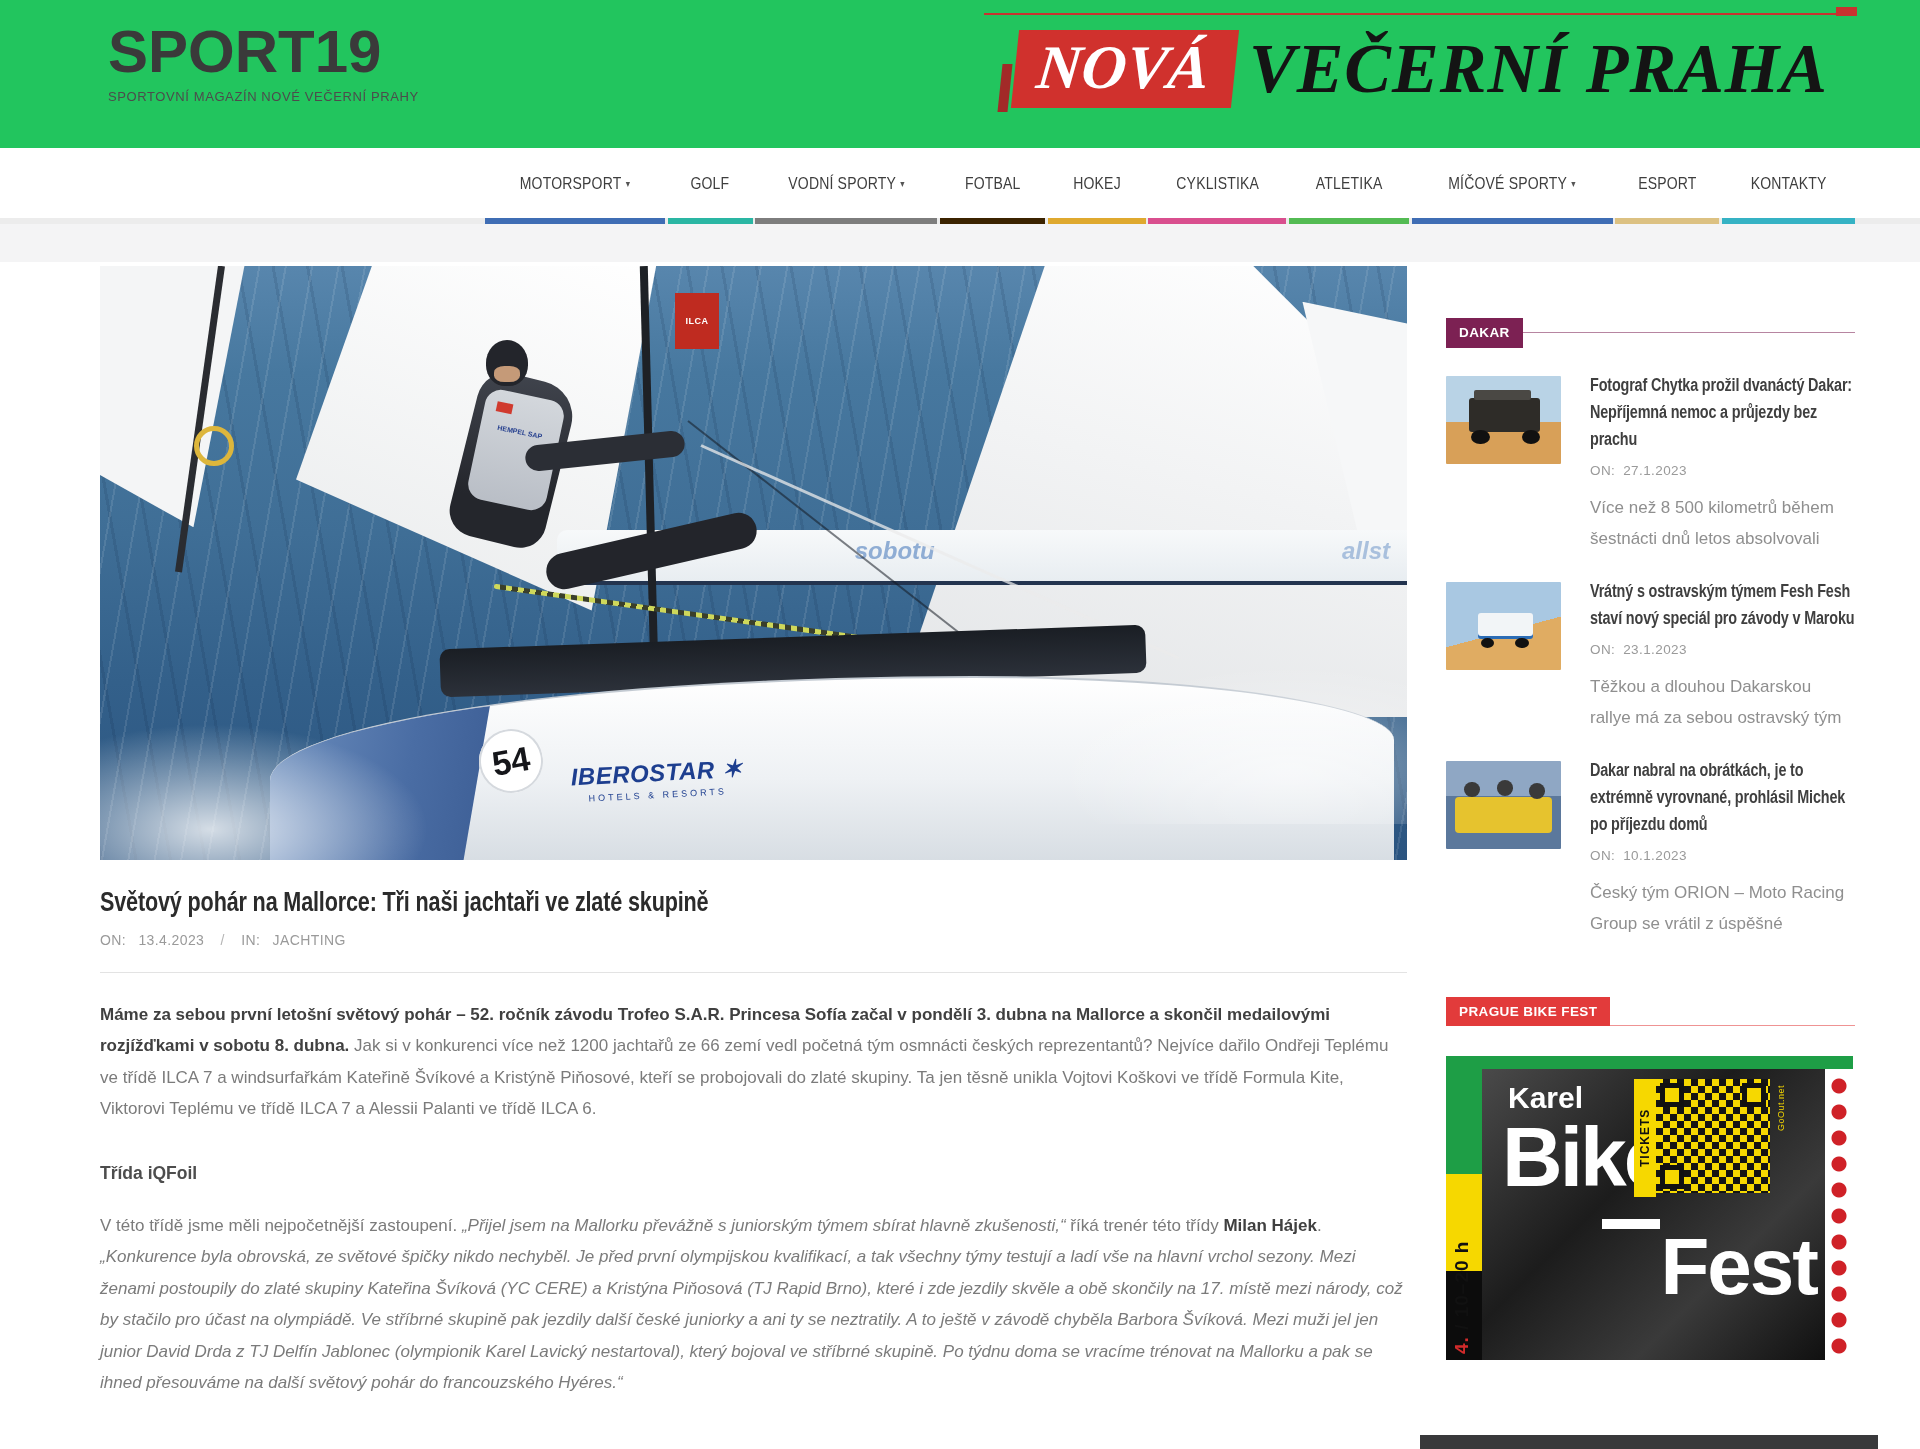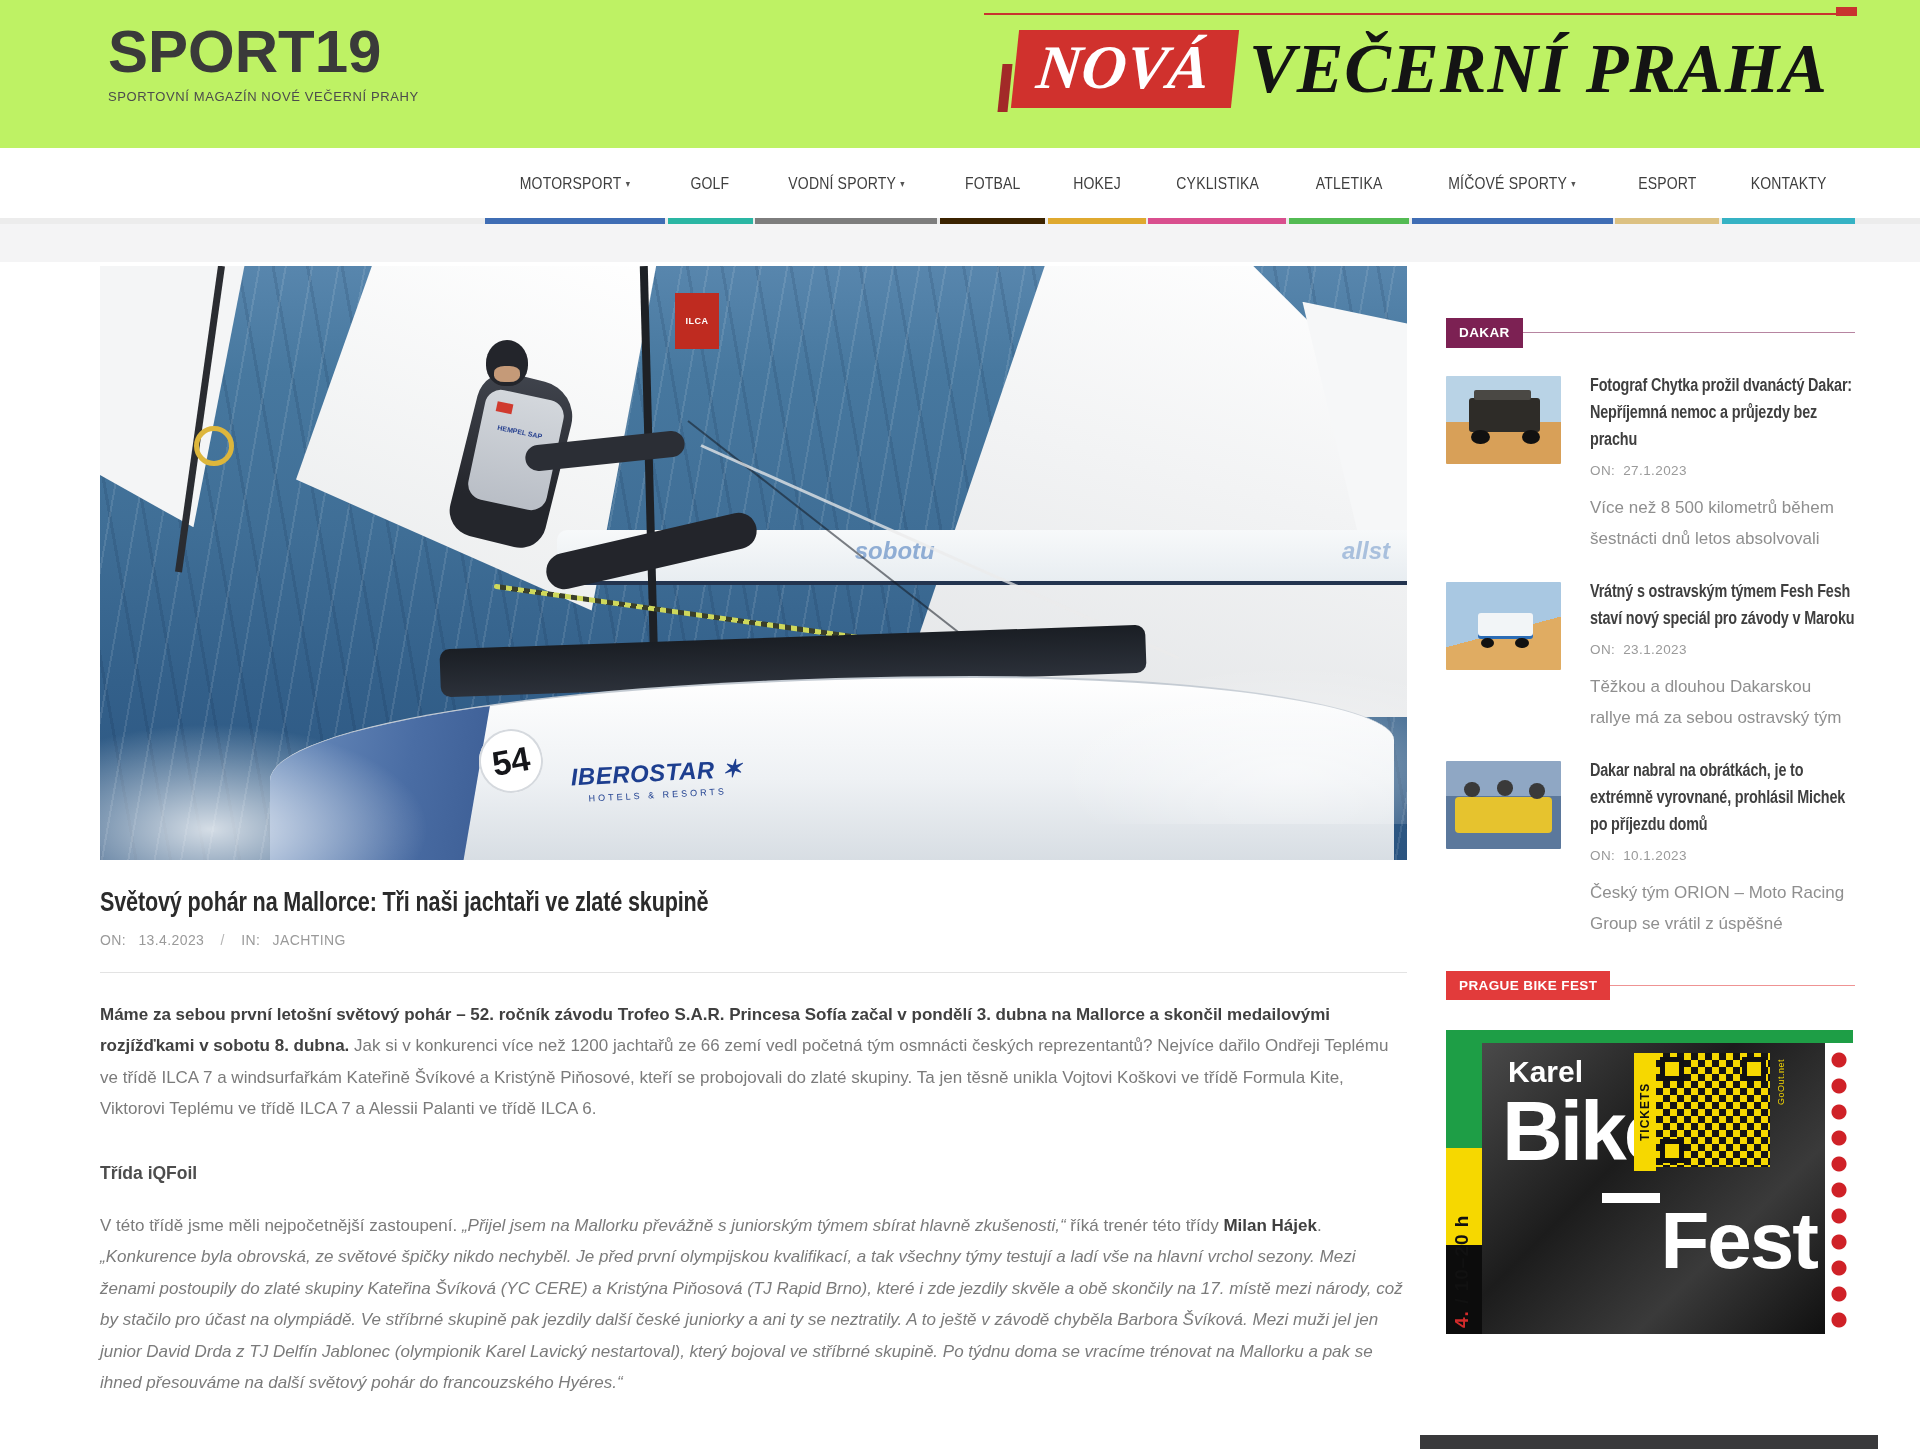--- a/index.html
+++ b/index.html
@@ -1,20 +1,20 @@
 <!DOCTYPE html>
 <html lang="cs"><head>
 <meta charset="utf-8">
 <style>
   html,body{margin:0;padding:0;background:#fff;}
   #page{position:relative;width:1920px;height:1449px;overflow:hidden;background:#fff;
         font-family:"Liberation Sans",sans-serif;color:#444;}
 
   
-  #header{position:absolute;left:0;top:0;width:1920px;height:148px;background:#bef264;}
+  #header{position:absolute;left:0;top:0;width:1920px;height:148px;background:#22c55e;}
   #site-logo{position:absolute;left:108px;top:22px;cursor:pointer;}
   #site-logo .name{font-size:60px;font-weight:700;color:#3a3a3a;letter-spacing:0;line-height:1;}
   #site-logo .tag{margin-top:7px;font-size:13px;color:#4c4c4c;letter-spacing:.6px;}
   #brand-line{position:absolute;left:984px;top:13px;width:872px;height:2px;background:#c8332f;}
   #brand-line-end{position:absolute;left:1836px;top:7px;width:21px;height:9px;background:#c8332f;}
   #masthead{position:absolute;right:92px;top:30px;display:flex;align-items:center;gap:14px;
             font-family:"Liberation Serif",serif;font-style:italic;font-weight:700;}
   .nova-box{position:relative;background:#d0312d;color:#fff;padding:6px 26px 10px 22px;
             transform:skewX(-6deg);font-size:62px;line-height:1;}
   .nova-box::before{content:"";position:absolute;left:-13px;bottom:-4px;width:10px;height:48px;background:#a22a28;}
@@ -299,21 +299,21 @@
           <div class="b"></div>
           <div class="c"></div>
           <div class="d"></div>
         </div>
         <div class="sb-title">
           <span class="cond-block">Dakar nabral na obrátkách, je to extrémně vyrovnané, prohlásil Michek po příjezdu domů</span>
         </div>
         <div class="sb-on"><span>ON:</span><span class="d">10.1.2023</span></div>
         <div class="sb-excerpt">Český tým ORION – Moto Racing Group se vrátil z úspěšné</div>
       </div>
-      <div class="section-head" style="margin-top: 32px;">
+      <div class="section-head" style="margin-top: 58px; align-items: flex-end;">
         <span class="section-label" style="background: rgb(226, 59, 59);">PRAGUE BIKE FEST</span>
         <span class="section-line" style="background: rgb(226, 59, 59);"></span>
       </div>
       <div id="ad">
         <div class="topbar"></div>
         <div class="strip-g"></div>
         <div class="strip-y"></div>
         <div class="strip-b"></div>
         <div class="photo">
           <div class="prague">Karel</div>

